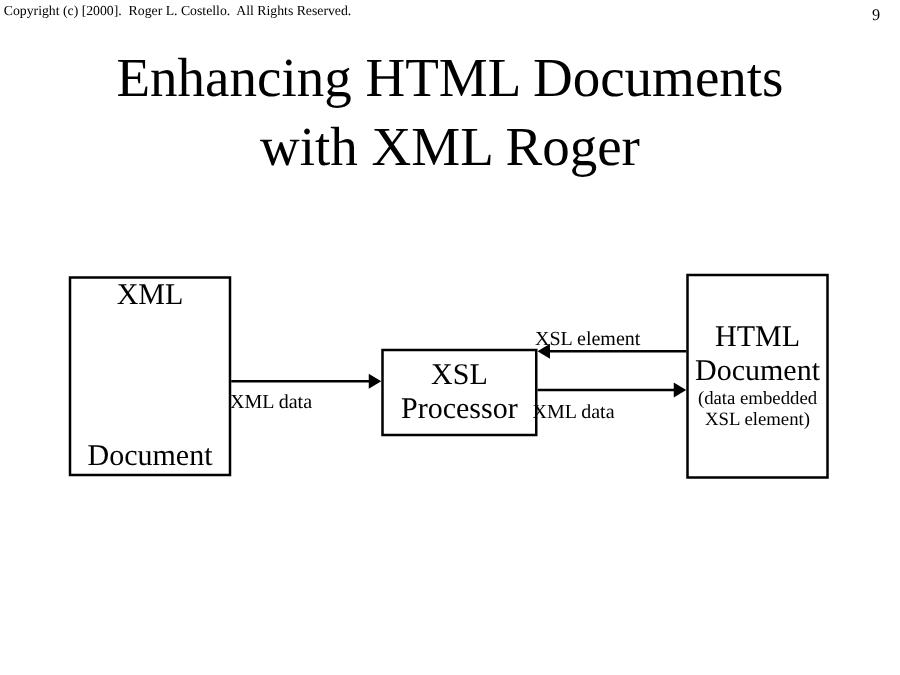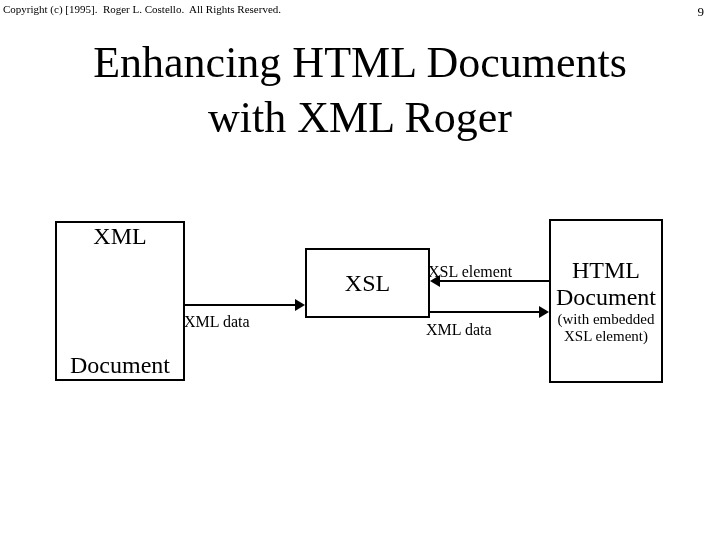--- a/index.html
+++ b/index.html
@@ -40,21 +40,21 @@
     position: absolute;
     border: 2px solid #000000;
     background: #ffffff;
     display: flex;
     flex-direction: column;
     align-items: center;
     justify-content: center;
     text-align: center;
   }
   .box-xml-document  { left: 55px;  top: 221px; width: 130px; height: 160px; justify-content: space-between; }
-  .box-xsl-processor { left: 305px; top: 248px; width: 125px; height: 70px; }
+  .box-xsl-processor { left: 305px; top: 279px; width: 125px; height: 70px; }
   .box-html-document { left: 549px; top: 219px; width: 114px; height: 164px; }
   .box-main { font-size: 24px; line-height: 27px; }
   .box-sub  { font-size: 15px; line-height: 17px; }
   .hline {
     position: absolute;
     height: 2px;
     background: #000000;
   }
   .line-a { left: 185px; top: 304px; width: 113px; }
   .line-b { left: 439px; top: 280px; width: 110px; }
@@ -80,41 +80,42 @@
   }
   .label-a { left: 184px; top: 313px; width: 122px; }
   .label-b { left: 428px; top: 263px; width: 122px; }
   .label-c { left: 426px; top: 321px; width: 122px; }
 </style>
 </head>
 <body>
 
 <div class="slide">
 
-  <div class="copyright">Copyright (c) [1995].  Roger L. Costello.  All Rights Reserved.</div>
+  <div class="copyright">Copyright (c) [2000].  Roger L. Costello.  All Rights Reserved.</div>
   <div class="page-number">9</div>
 
   <div class="slide-title">
     <div>Enhancing HTML Documents</div>
     <div>with XML Roger</div>
   </div>
 
   <div class="box box-xml-document">
     <div class="box-main">XML</div>
     <div class="box-main">Document</div>
   </div>
 
   <div class="box box-xsl-processor">
     <div class="box-main">XSL</div>
+    <div class="box-main">Processor</div>
   </div>
 
   <div class="box box-html-document">
     <div class="box-main">HTML</div>
     <div class="box-main">Document</div>
-    <div class="box-sub">(with embedded</div>
+    <div class="box-sub">(data embedded</div>
     <div class="box-sub">XSL element)</div>
   </div>
 
   <div class="hline line-a"></div>
   <div class="ah ah-right ah-a"></div>
   <div class="arrow-label label-a">XML data</div>
 
   <div class="hline line-b"></div>
   <div class="ah ah-left ah-b"></div>
   <div class="arrow-label label-b">XSL element</div>

